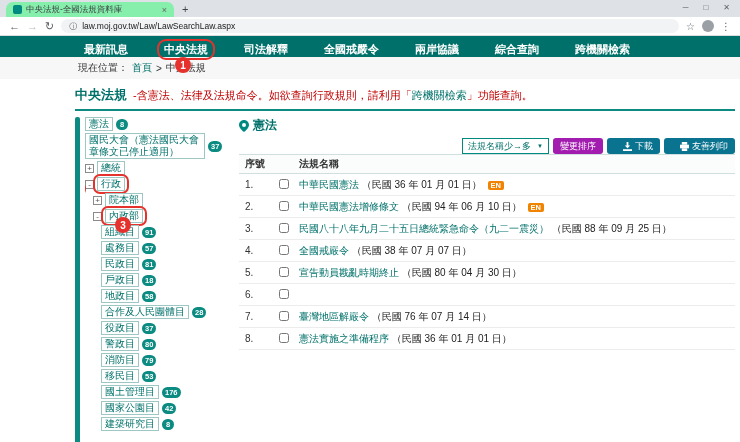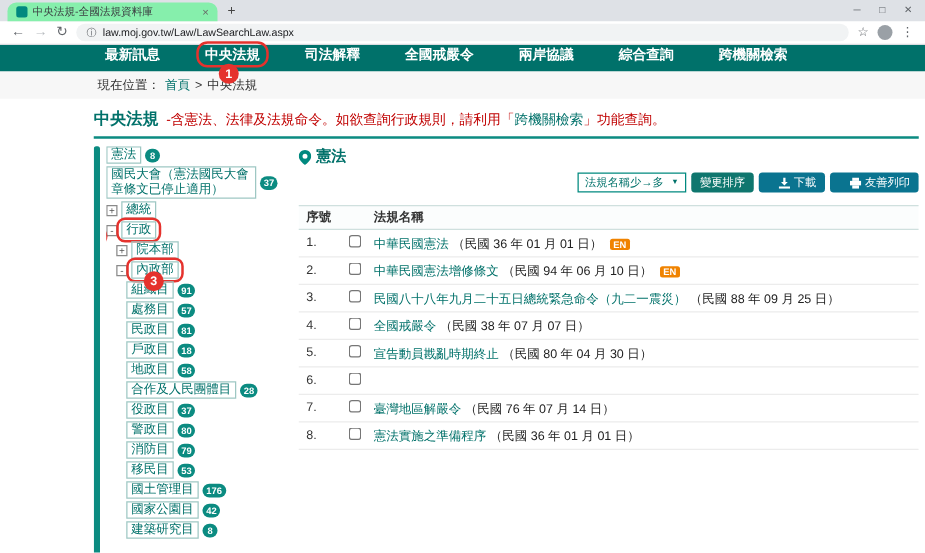--- a/index.html
+++ b/index.html
@@ -16,21 +16,21 @@
   .addr-bar{height:19px;background:#fff;display:flex;align-items:center;gap:7px;padding:0 9px;border-bottom:1px solid #dadce0;}
   .nav-ic{color:#5f6368;font-size:11px;line-height:1;}
   .nav-ic.dim{color:#b8bcc0;}
   .url-box{flex:1;height:14px;background:#f1f3f4;border-radius:7px;display:flex;align-items:center;gap:5px;padding:0 8px;font-size:8.5px;color:#202124;}
   .info-ic{color:#5f6368;font-size:8px;}
   .star{color:#5f6368;font-size:10px;}
   .avatar{width:12px;height:12px;border-radius:50%;background:#9aa0a6;flex:none;}
   .menu-dots{color:#5f6368;font-size:10px;}
 
   
-  .main-nav{height:21px;background:#00716a;display:flex;align-items:flex-start;gap:36px;padding-left:84px;position:relative;z-index:6;}
+  .main-nav{height:21px;background:#00716a;display:flex;align-items:flex-end;gap:36px;padding-left:84px;position:relative;z-index:6;}
   .nav-item{color:#fff;font-weight:bold;font-size:11px;cursor:pointer;position:relative;white-space:nowrap;}
   .nav-item.ringed{border:2px solid #e5322d;border-radius:9px;padding:1px 5px;margin:-3px -7px;}
 
   .breadcrumb{height:22px;background:#f7f7f7;display:flex;align-items:center;padding-left:78px;gap:4px;color:#333;font-size:10px;}
   .crumb-link{color:#00716a;cursor:pointer;}
 
   .page-header .ph-inner{margin-left:75px;margin-right:5px;border-bottom:2px solid #0b8b81;padding:7px 0 5px;display:flex;align-items:baseline;gap:6px;}
   .page-title{color:#00716a;font-weight:bold;font-size:13px;}
   .page-desc{color:#c00000;font-size:11px;}
   .desc-link{color:#00716a;}
@@ -42,25 +42,25 @@
   .tree{flex:1;overflow:hidden;}
   .tree-row{display:flex;align-items:center;gap:3px;margin-bottom:2px;position:relative;}
   .lvl1{margin-left:8px;}
   .lvl2{margin-left:16px;}
   .toggle{width:9px;height:9px;border:1px solid #8a8a8a;color:#555;font-size:8px;line-height:7px;text-align:center;flex:none;background:#fff;cursor:pointer;}
   .tree-label{border:1px solid #9ec7c3;color:#00716a;padding:0 3px;font-size:10px;line-height:12px;max-width:120px;display:inline-block;text-decoration:none;cursor:pointer;}
   .badge{background:#0b8b81;color:#fff;font-size:7.5px;line-height:11px;min-width:12px;padding:0 3px;border-radius:7px;text-align:center;flex:none;font-weight:bold;}
 
   .main{flex:1;margin-left:12px;min-width:0;}
   .section-header{display:flex;align-items:center;gap:4px;color:#00716a;font-weight:bold;font-size:12px;margin-bottom:4px;}
-  .toolbar{display:flex;justify-content:flex-end;align-items:center;gap:4px;margin-bottom:10px;}
+  .toolbar{display:flex;justify-content:flex-end;align-items:center;gap:4px;margin-bottom:0;}
   .sort-select{border:1px solid #00897f;color:#00716a;font-size:9px;height:16px;display:flex;align-items:center;gap:6px;padding:0 5px;background:#fff;cursor:pointer;}
   .caret{font-size:6px;color:#00716a;}
   .btn{height:16px;display:flex;align-items:center;gap:3px;padding:0 7px;border-radius:3px;color:#fff;font-size:9px;border:none;cursor:pointer;}
-  .btn-green{background:#0f766e;}
+  .btn-green{background:#a21caf;}
   .btn-teal{background:#0a7490;padding-left:16px;}
 
   .thead{display:grid;grid-template-columns:36px 24px 1fr;align-items:center;height:20px;background:#fbfdfd;border-top:1px solid #cfe0de;border-bottom:1px solid #cfe0de;font-weight:bold;color:#333;font-size:10px;}
   .trow{display:grid;grid-template-columns:36px 24px 1fr;align-items:center;min-height:22px;border-bottom:1px solid #ececec;font-size:10px;}
   .cno{padding-left:6px;color:#333;}
   .cname{white-space:nowrap;overflow:hidden;}
   .law-link{color:#00716a;text-decoration:none;cursor:pointer;}
   .law-date{color:#222;}
   .en-badge{background:#f08300;color:#fff;font-size:7.5px;font-weight:bold;padding:0 3px;border-radius:2px;margin-left:3px;cursor:pointer;}
   input[type=checkbox]{width:10px;height:10px;margin:0 0 0 4px;}

